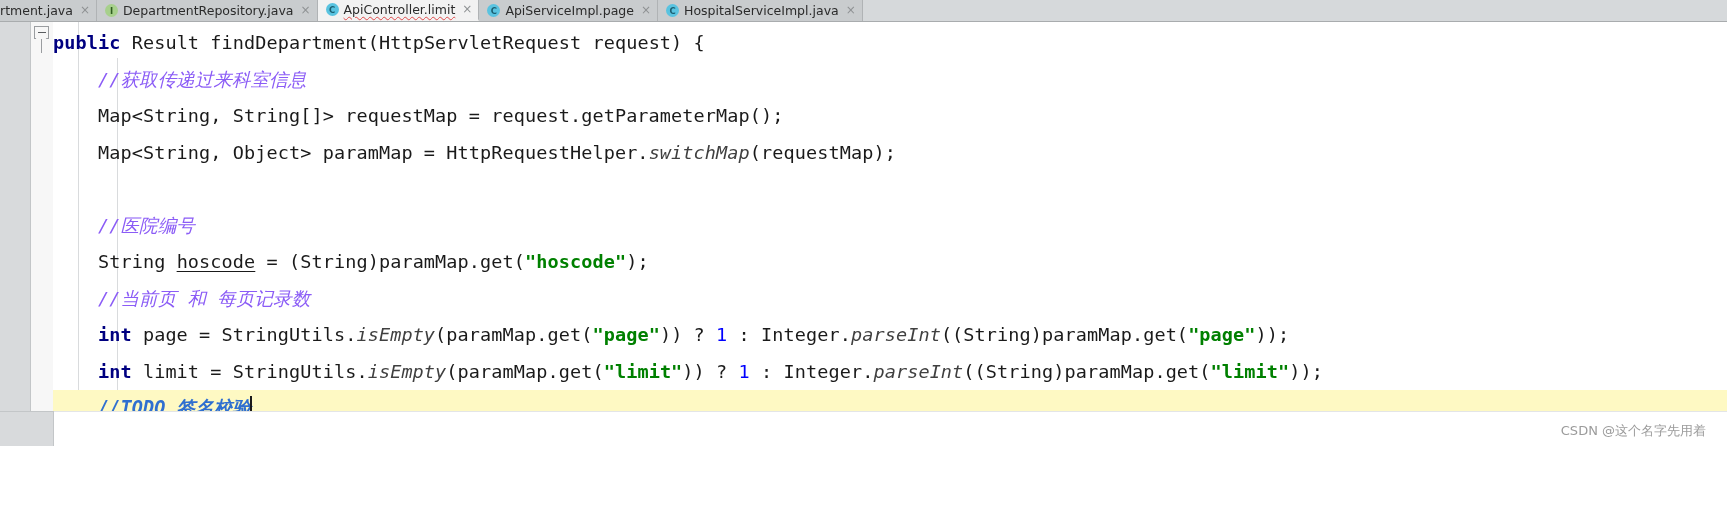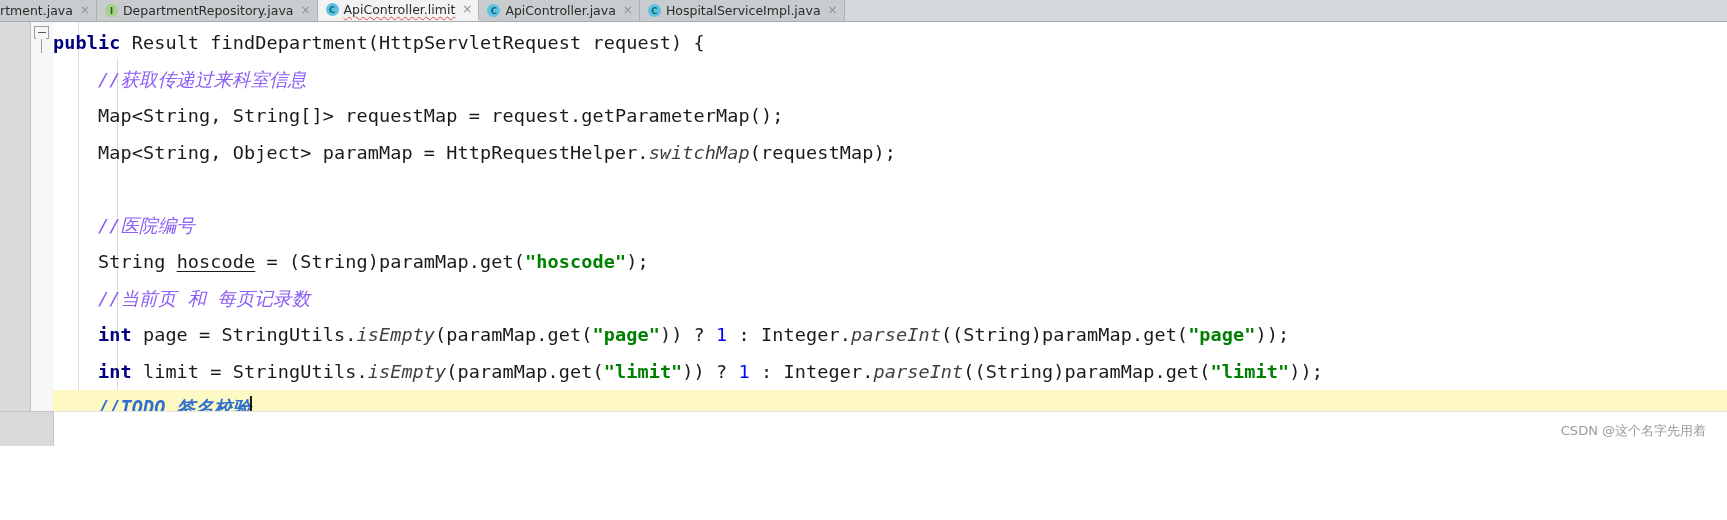--- a/index.html
+++ b/index.html
@@ -168,21 +168,21 @@
         <span class="tab-label">DepartmentRepository.java</span>
         <span class="tab-close">×</span>
       </div>
       <div class="tab active">
         <span class="tab-ico ico-c">C</span>
         <span class="tab-label err">ApiController.limit</span>
         <span class="tab-close">×</span>
       </div>
       <div class="tab">
         <span class="tab-ico ico-c">C</span>
-        <span class="tab-label">ApiController.java</span>
+        <span class="tab-label">ApiServiceImpl.page</span>
         <span class="tab-close">×</span>
       </div>
       <div class="tab">
         <span class="tab-ico ico-c">C</span>
         <span class="tab-label">HospitalServiceImpl.java</span>
         <span class="tab-close">×</span>
       </div>
     </div>
   <div class="tabbar-fill"></div>
 </div>

